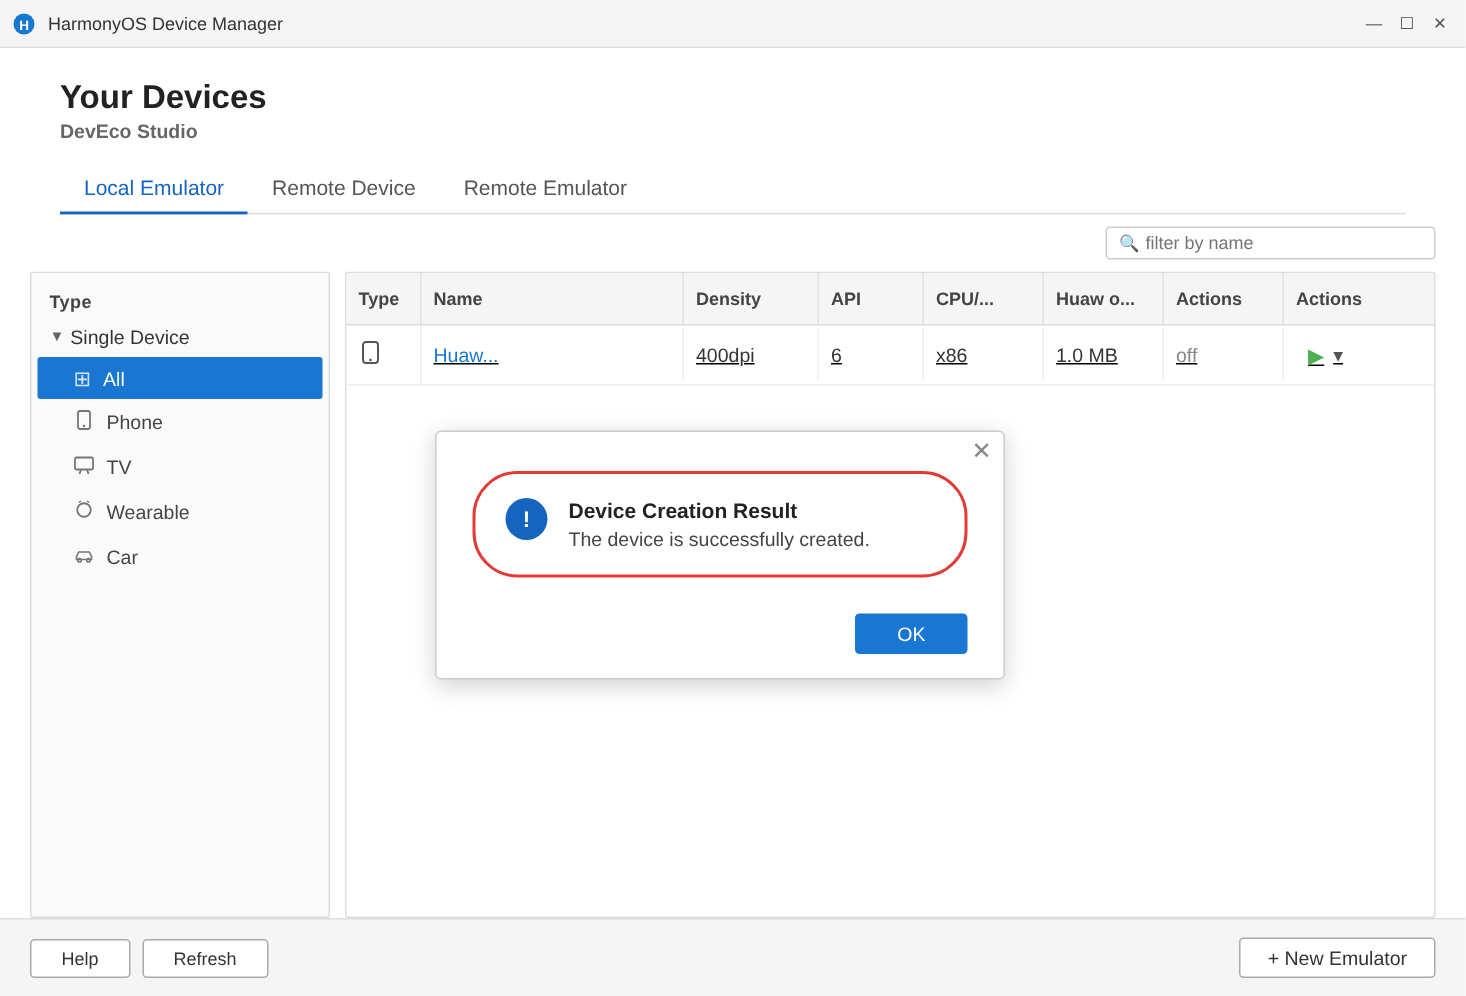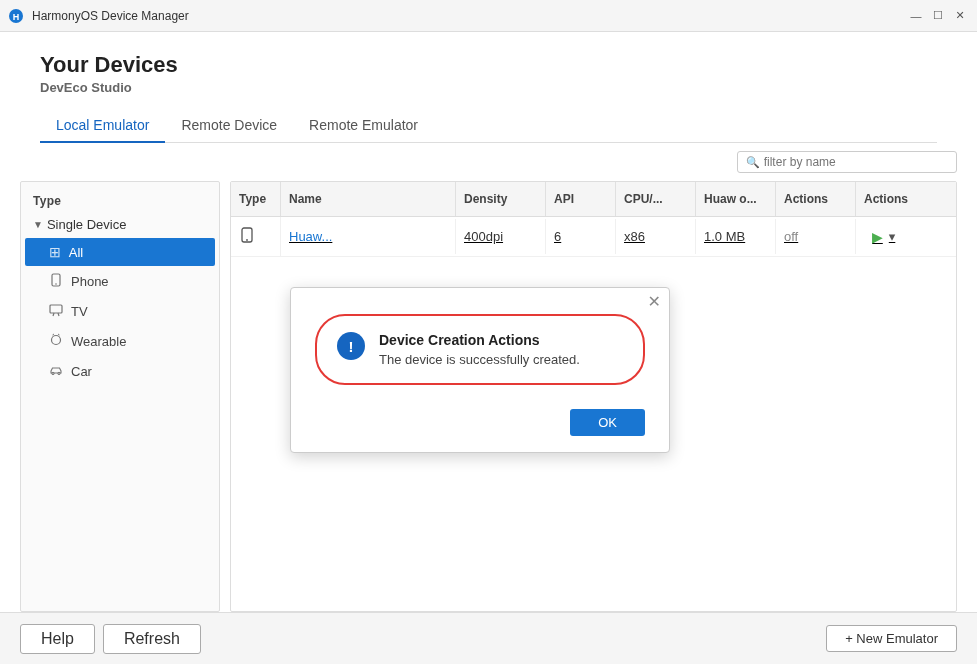--- a/index.html
+++ b/index.html
@@ -332,21 +332,21 @@
       padding: 0 20px;
       justify-content: space-between;
       flex-shrink: 0;
     }
     .bottom-left { display: flex; gap: 8px; }
     .bottom-btn {
       border: 1px solid #aaa;
       background: #fff;
       border-radius: 3px;
       padding: 5px 20px;
-      font-size: 16px;
+      font-size: 12px;
       color: #333;
       cursor: pointer;
     }
     .new-emulator-btn {
       border: 1px solid #aaa;
       background: #fff;
       border-radius: 3px;
       padding: 5px 18px;
       font-size: 13px;
       color: #333;
@@ -484,21 +484,21 @@
   </div>
 
   <div class="dialog">
     <div class="dialog-close-row">
       <button class="dialog-close-btn">✕</button>
     </div>
     <div class="dialog-body">
       <div class="dialog-inner">
         <div class="dialog-info-icon">!</div>
         <div class="dialog-text-area">
-          <div class="dialog-title">Device Creation Actions</div>
+          <div class="dialog-title">Device Creation Result</div>
           <div class="dialog-message">The device is successfully created.</div>
         </div>
       </div>
     </div>
     <div class="dialog-footer">
       <button class="ok-btn">OK</button>
     </div>
   </div>
 
   <div class="bottom-bar">

